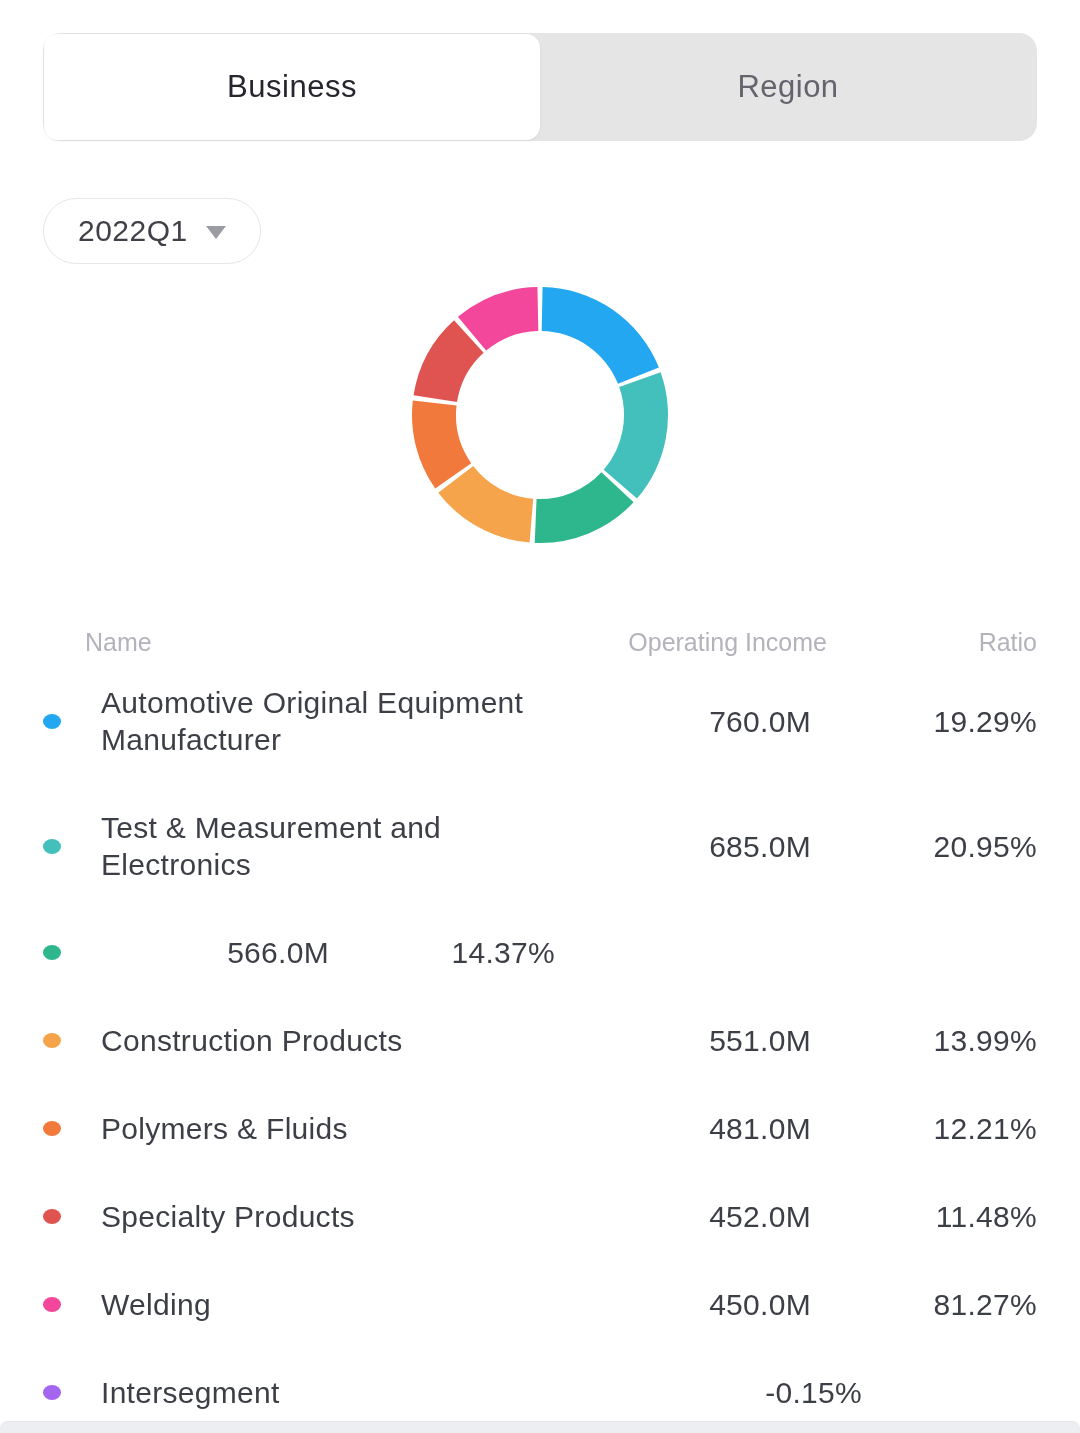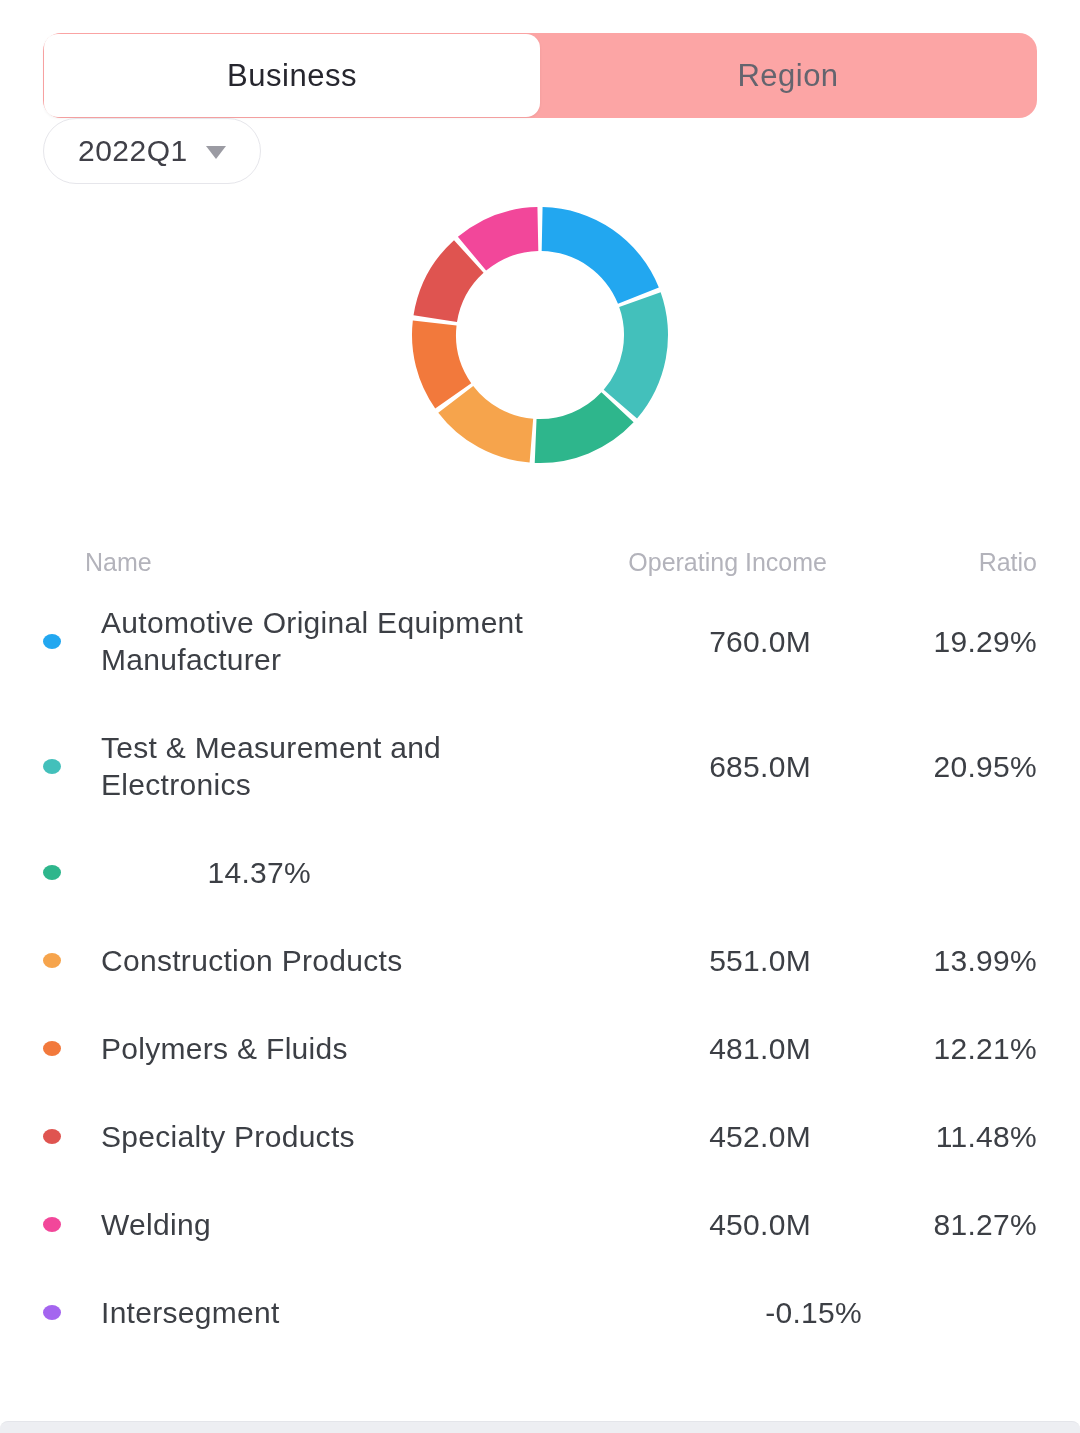--- a/index.html
+++ b/index.html
@@ -7,22 +7,22 @@
     width: 1080px; height: 1433px;
     background: #ffffff;
     overflow: hidden;
     font-family: "Liberation Sans", "DejaVu Sans", sans-serif;
     position: relative;
   }
   .page { padding: 33px 43px 0 43px; }
 
   
   .tabbar {
-    height: 85px;
-    background: #fca5a5;
+    height: 108px;
+    background: #e5e5e5;
     border-radius: 18px;
     display: flex;
     align-items: stretch;
     padding: 1px;
   }
   .tab {
     flex: 1;
     display: flex;
     align-items: center;
     justify-content: center;
@@ -33,20 +33,21 @@
     letter-spacing: 0.5px;
   }
   .tab.active {
     background: #ffffff;
     color: #26262e;
     box-shadow: 0 1px 3px rgba(0,0,0,0.06);
   }
 
   
   .dropdown {
+    margin-top: 57px;
     display: inline-flex;
     align-items: center;
     gap: 18px;
     height: 66px;
     padding: 0 34px;
     border: 1px solid #e6e6eb;
     border-radius: 33px;
     color: #404048;
     font-size: 30px;
     letter-spacing: 0.5px;
@@ -149,20 +150,21 @@
           <div class="cell ratio">19.29%</div>
         </div>
         <div class="row">
           <span class="dot" style="background: rgb(67, 192, 187);"></span>
           <div class="cell name">Test &amp; Measurement and Electronics</div>
           <div class="cell oi">685.0M</div>
           <div class="cell ratio">20.95%</div>
         </div>
         <div class="row">
           <span class="dot" style="background: rgb(46, 182, 140);"></span>
+          <div class="cell oi">566.0M</div>
           <div class="cell ratio">14.37%</div>
         </div>
         <div class="row">
           <span class="dot" style="background: rgb(246, 164, 76);"></span>
           <div class="cell name">Construction Products</div>
           <div class="cell oi">551.0M</div>
           <div class="cell ratio">13.99%</div>
         </div>
         <div class="row">
           <span class="dot" style="background: rgb(242, 121, 60);"></span>

